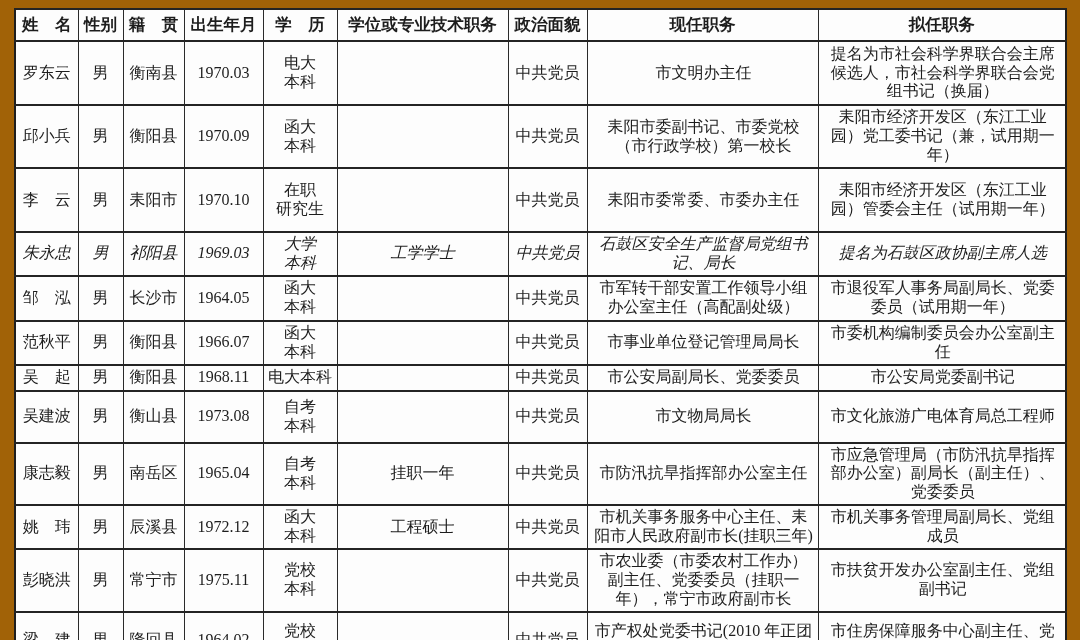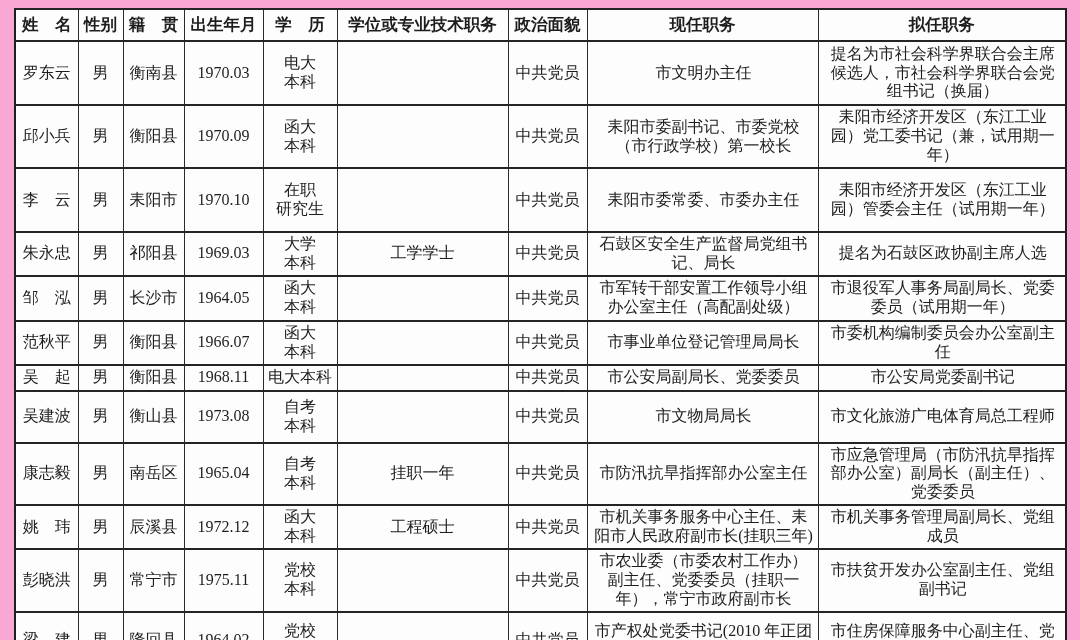--- a/index.html
+++ b/index.html
@@ -4,21 +4,21 @@
 <style>
   html, body {
     margin: 0;
     padding: 0;
     background: #f4f4f4;
   }
   .page {
     position: relative;
     width: 1080px;
     height: 640px;
-    background: #f9a8d4;
+    background: #a16207;
     box-sizing: border-box;
     padding: 8px 14px 6px 14px;
     overflow: hidden;
     font-family: "Liberation Serif", "DejaVu Serif", serif;
   }
   table.roster {
     border-collapse: collapse;
     table-layout: fixed;
     width: 1051px;
     border: 2px solid #1e1e1e;
@@ -112,21 +112,21 @@
           <td>男</td>
           <td>耒阳市</td>
           <td>1970.10</td>
           <td class="col-edu">在职
 研究生</td>
           <td></td>
           <td>中共党员</td>
           <td class="col-pos">耒阳市委常委、市委办主任</td>
           <td class="col-pos">耒阳市经济开发区（东江工业园）管委会主任（试用期一年）</td>
         </tr>
-        <tr style="height: 42px;">
+        <tr style="height: 42px; font-style: italic;">
           <td>朱永忠</td>
           <td>男</td>
           <td>祁阳县</td>
           <td>1969.03</td>
           <td class="col-edu">大学
 本科</td>
           <td>工学学士</td>
           <td>中共党员</td>
           <td class="col-pos">石鼓区安全生产监督局党组书记、局长</td>
           <td class="col-pos">提名为石鼓区政协副主席人选</td>

